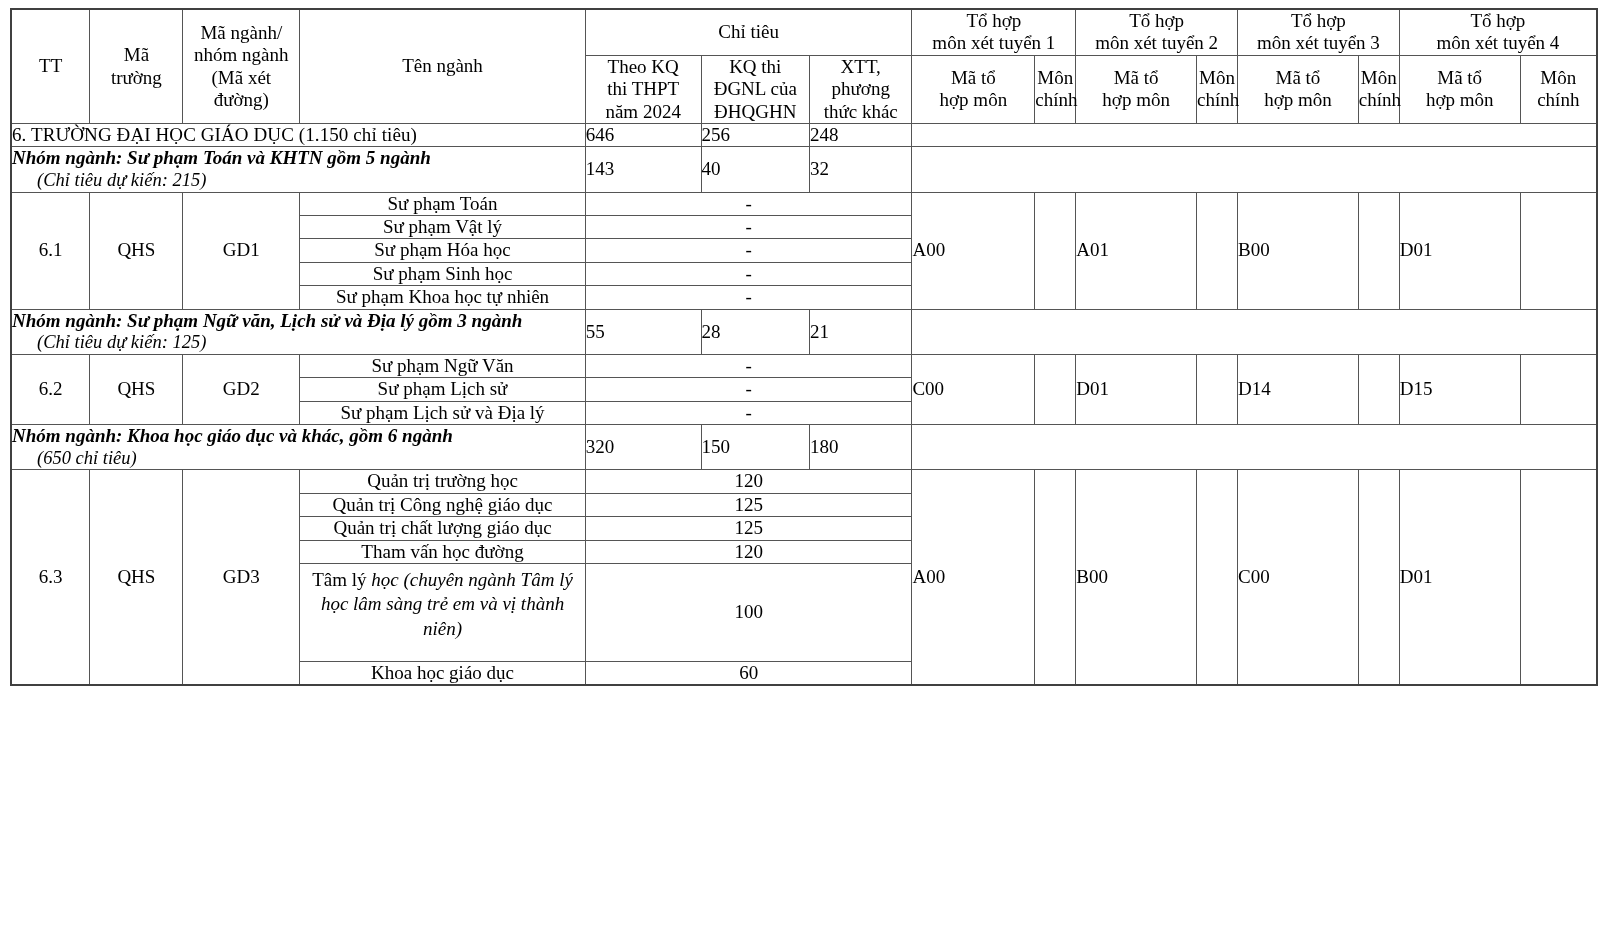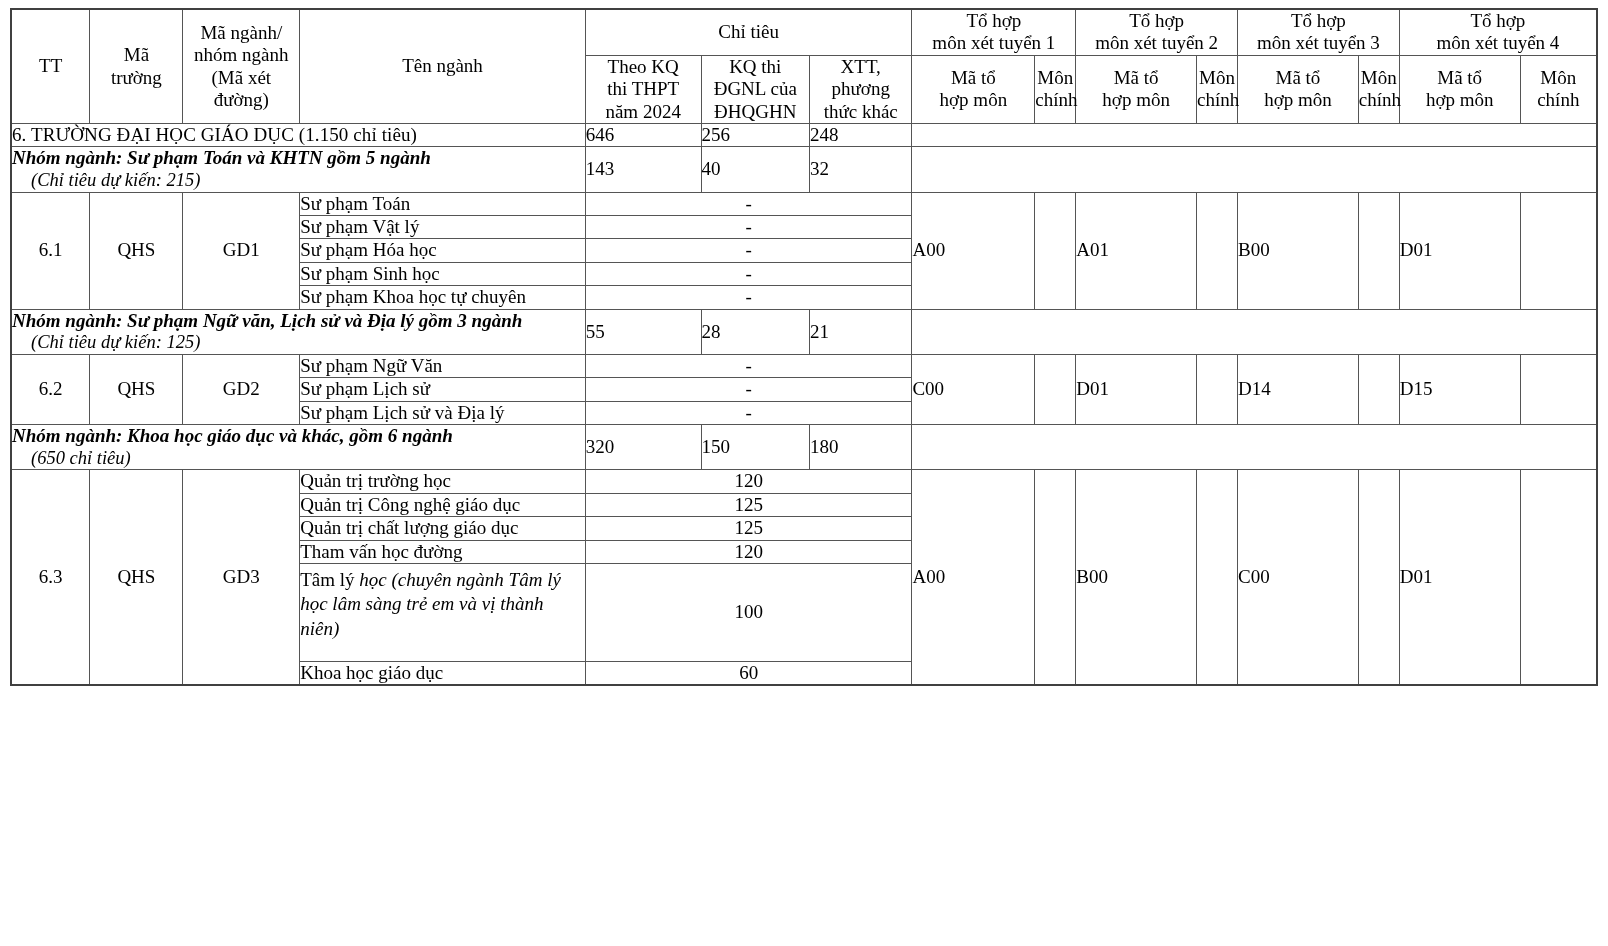--- a/index.html
+++ b/index.html
@@ -46,21 +46,21 @@
   }
   th.hsm {
     font-size: 17.5px;
     line-height: 1.18;
     padding: 2px 1px;
   }
   
   td.c   { text-align: center; }
   td.num { text-align: center; font-size: 20px; }
   td.bold-num { text-align: left; font-weight: bold; font-size: 20px; }
-  td.name { text-align: left; padding-left: 9px; font-size: 19.5px; }
+  td.name { text-align: center; padding-left: 9px; font-size: 19.5px; }
   td.code { text-align: left; font-size: 19.5px; }
   td.gd   { text-align: center; font-weight: bold; font-size: 20px; }
 
   
   td.school {
     text-align: left;
     padding: 7px 0 7px 9px;
     font-weight: bold;
     font-size: 20.5px;
     letter-spacing: .1px;
@@ -74,21 +74,21 @@
   td.group .g1 {
     font-weight: bold;
     font-style: italic;
     display: block;
     white-space: nowrap;
   }
   td.group .g2 {
     font-style: italic;
     font-weight: normal;
     display: block;
-    padding-left: 19px;
+    padding-left: 25px;
     font-size: 18.5px;
   }
   
   td.name .reg { font-style: normal; }
   td.name .ital { font-style: italic; }
   td.name.multiline {
     line-height: 1.28;
     padding-top: 4px;
     padding-bottom: 20px;
   }
@@ -238,21 +238,21 @@
         </tr>
         <tr>
           <td class="name"><span class="reg">Sư phạm Hóa học</span></td>
           <td class="num" colspan="3">-</td>
         </tr>
         <tr>
           <td class="name"><span class="reg">Sư phạm Sinh học</span></td>
           <td class="num" colspan="3">-</td>
         </tr>
         <tr>
-          <td class="name"><span class="reg">Sư phạm Khoa học tự chuyên</span></td>
+          <td class="name"><span class="reg">Sư phạm Khoa học tự nhiên</span></td>
           <td class="num" colspan="3">-</td>
         </tr>
         <tr>
           <td class="group" colspan="4">
             <span class="g1">Nhóm ngành: Sư phạm Ngữ văn, Lịch sử và Địa lý gồm 3 ngành</span>
             <span class="g2">(Chỉ tiêu dự kiến: 125)</span>
           </td>
           <td class="bold-num">55</td>
           <td class="bold-num">28</td>
           <td class="bold-num">21</td>

